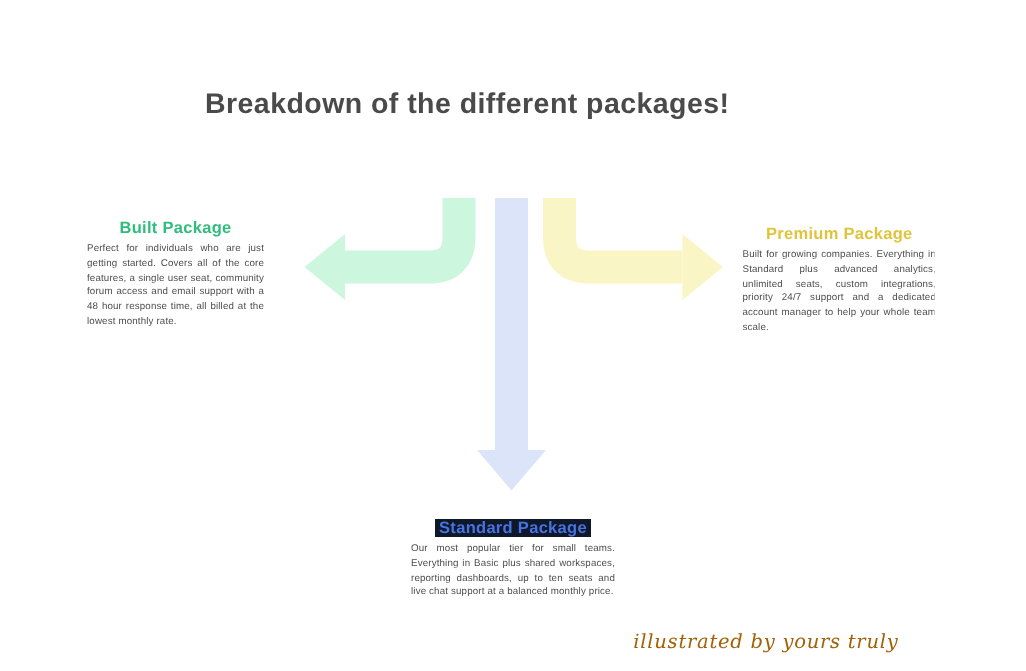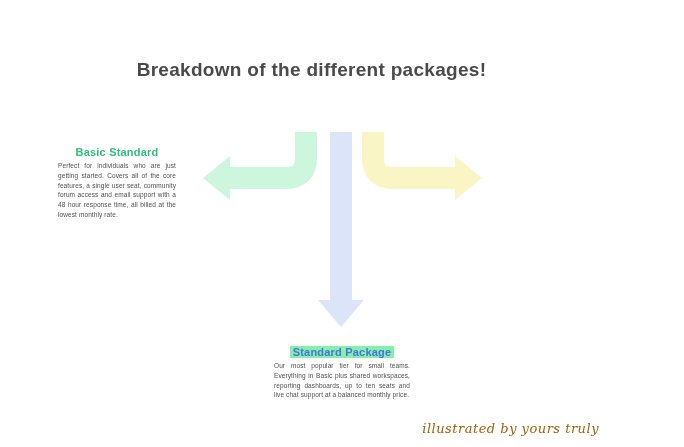--- a/index.html
+++ b/index.html
@@ -15,21 +15,21 @@
   .arrows { position:absolute; left:195px; top:110px; width:300px; height:215px; }
   .arrows path { fill:none; stroke-width:22; }
   .pkg { position:absolute; }
   .pkg-basic    { left:58px;  top:134px; width:118px; }
   .pkg-premium  { left:495px; top:138px; width:129px; }
   .pkg-standard { left:274px; top:334px; width:136px; }
   .pkg-label {
     display:block; text-align:center; font-size:11px; font-weight:bold;
     margin:0 0 3px 0; letter-spacing:0.2px;
   }
-  .pkg-standard .pkg-label span { background:#86efac; padding:0 3px; }
+  .pkg-standard .pkg-label span { background:#0f172a; padding:0 3px; }
   .pkg-body {
     margin:0; font-size:6.5px; line-height:1.5; color:#3d3d3d;
     text-align:justify; letter-spacing:0.1px; opacity:0.92;
   }
   .watermark {
     position:absolute; right:24px; bottom:23px;
     font-family:"DejaVu Serif", serif; font-style:italic;
     font-size:13px; color:#a16207; letter-spacing:0.5px;
   }
 </style>
@@ -49,24 +49,28 @@
       <path d="M146 10 L146 178" stroke="#dce4f9"></path>
       <polygon points="146,205 123,178 169,178" fill="#dce4f9"></polygon>
     </g>
     <g>
       <path d="M178 10 L178 36 Q178 56 198 56 L260 56" stroke="#faf5c4"></path>
       <polygon points="287,56 260,34 260,78" fill="#faf5c4"></polygon>
     </g>
   </svg>
 
   <div class="pkg pkg-basic">
-    <span class="pkg-label" style="color: rgb(47, 190, 124);">Basic Standard</span>
+    <span class="pkg-label" style="color: rgb(47, 190, 124);">Built Package</span>
     <p class="pkg-body">Perfect for individuals who are just getting started. Covers all of the core features, a single user seat, community forum access and email support with a 48 hour response time, all billed at the lowest monthly rate.</p>
   </div>
 
+  <div class="pkg pkg-premium">
+    <span class="pkg-label" style="color: rgb(224, 196, 60);">Premium Package</span>
+    <p class="pkg-body">Built for growing companies. Everything in Standard plus advanced analytics, unlimited seats, custom integrations, priority 24/7 support and a dedicated account manager to help your whole team scale.</p>
+  </div>
 
   <div class="pkg pkg-standard">
     <span class="pkg-label"><span style="color: rgb(70, 115, 224);">Standard Package</span></span>
     <p class="pkg-body">Our most popular tier for small teams. Everything in Basic plus shared workspaces, reporting dashboards, up to ten seats and live chat support at a balanced monthly price.</p>
   </div>
 
   <div class="watermark">illustrated by yours truly</div>
 
 </div>
 

